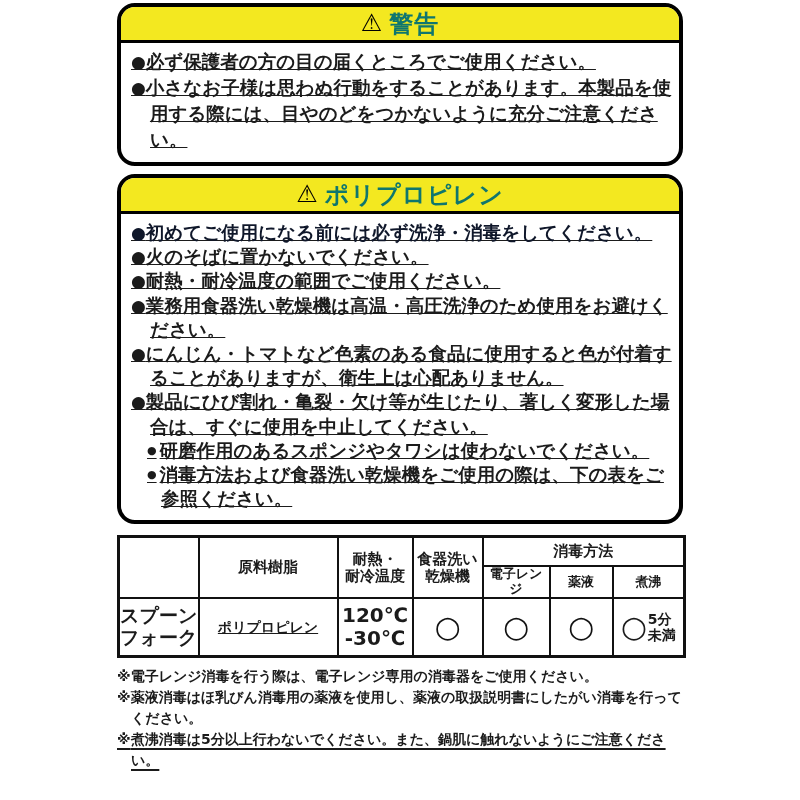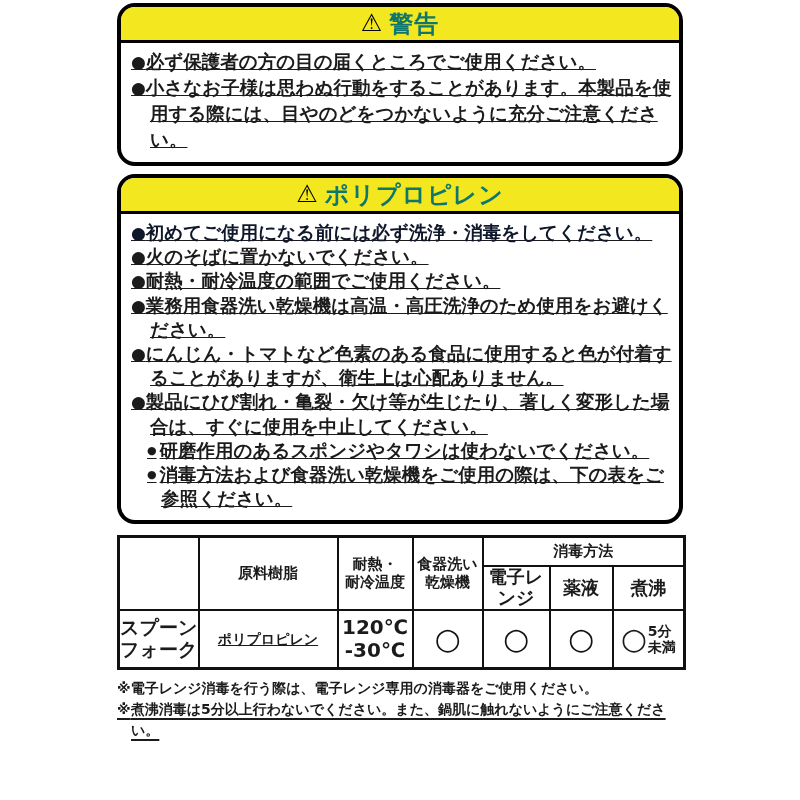--- a/index.html
+++ b/index.html
@@ -37,21 +37,21 @@
     font-weight:bold;
   }
   table.spec th,table.spec td{
     border:2px solid #111;text-align:center;vertical-align:middle;
     padding:0;line-height:1.15;
   }
   table.spec{border:3px solid #111;}
   th.c-group,td.g-first,th.sub-first{border-left:3px solid #111;}
   tr.hrow1 th{height:27px;font-size:15px;}
   th.c-group{font-size:16px;}
-  tr.hrow2 th{height:24px;font-size:18px;font-weight:bold;margin-top:16px;}
+  tr.hrow2 th{height:24px;font-size:13px;font-weight:bold;margin-top:16px;}
   tr.drow td{height:56px;}
   .pre{white-space:pre-line;}
   td.row-label{font-size:19px;}
   td.mat{font-size:14px;text-decoration:underline;}
   td.temp{font-size:20px;line-height:1.1;}
   td.circle{font-size:30px;font-weight:400;color:#111;}
   td.boil{font-weight:400;}
   .boil-wrap{display:flex;align-items:center;justify-content:center;gap:1px;}
   .circ{font-size:30px;}
   .boil-note{font-size:14px;font-weight:bold;line-height:1.15;text-align:left;}
@@ -135,17 +135,18 @@
             <span class="boil-note pre">5分
 未満</span>
           </div>
         </td>
       </tr>
     </tbody>
       </table>
 
     <div class="footnotes">
       <div class="note"><span>※</span><span>電子レンジ消毒を行う際は、電子レンジ専用の消毒器をご使用ください。</span></div>
+      <div class="note"><span>※</span><span>薬液消毒はほ乳びん消毒用の薬液を使用し、薬液の取扱説明書にしたがい消毒を行ってください。</span></div>
       <div class="note note-underline"><span class="u">※</span><span class="u">煮沸消毒は5分以上行わないでください。また、鍋肌に触れないようにご注意ください。</span></div>
     </div>
 
   </div>
 </div>
 
 </body></html>

